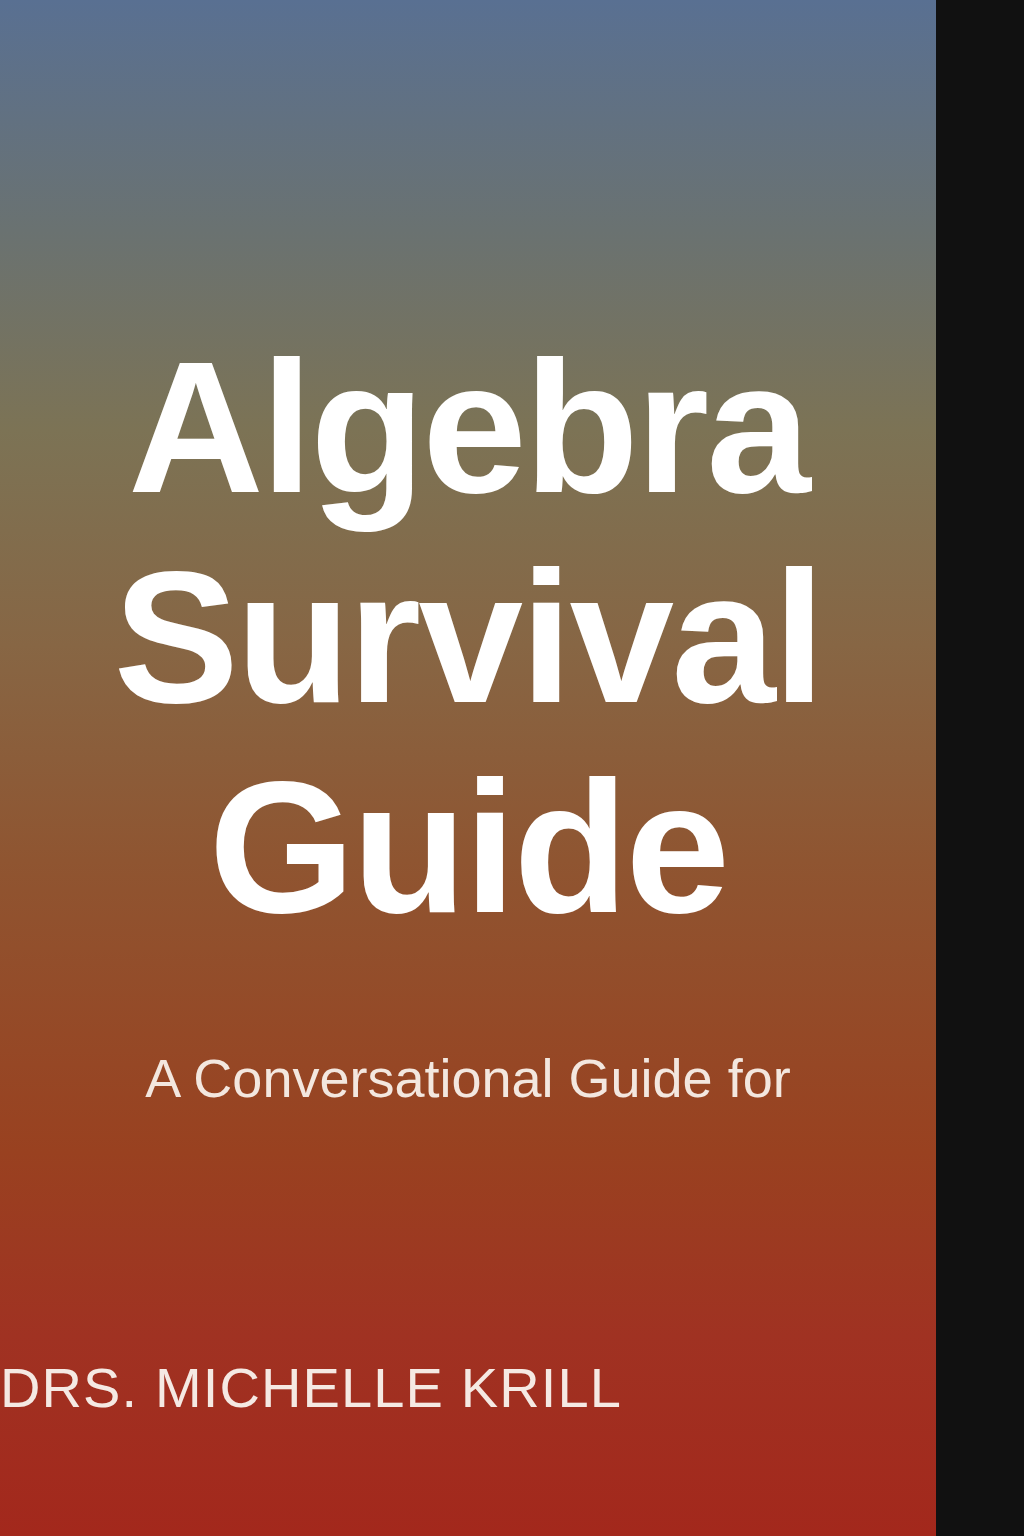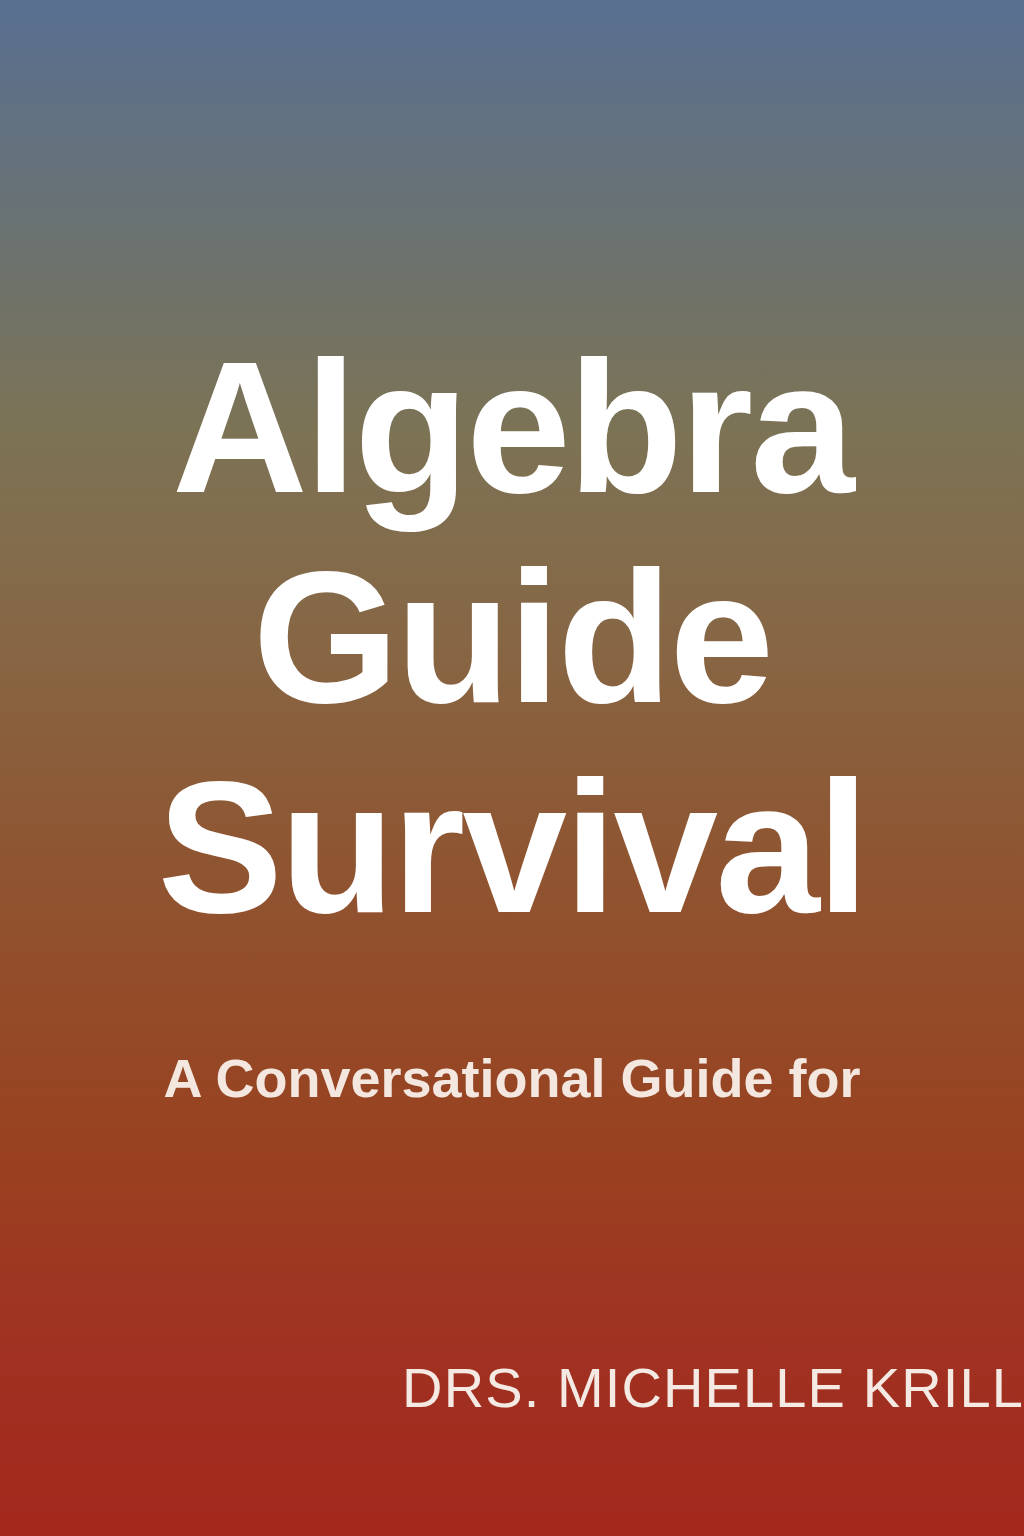--- a/index.html
+++ b/index.html
@@ -2,21 +2,21 @@
 <html><head>
 <meta charset="utf-8">
 <style>
   html, body {
     margin: 0;
     padding: 0;
     background: #111;
   }
   .cover {
     position: relative;
-    width: 1024px;
+    width: 936px;
     height: 1536px;
     overflow: hidden;
     font-family: "Liberation Sans", "DejaVu Sans", sans-serif;
     background: linear-gradient(180deg,
       var(--g-top, #597092) 0%,
       var(--g-gray, #6a7271) 15%,
       var(--g-olive, #7c7355) 28%,
       var(--g-brown, #876644) 42%,
       var(--g-rust, #8f5531) 56%,
       var(--g-redbrown, #994120) 75%,
@@ -40,47 +40,47 @@
   }
   .subtitle-block {
     position: absolute;
     top: 988px;
     left: 0;
     right: 0;
     text-align: center;
     color: var(--c-subtitle, #f3e7df);
     font-size: 54px;
     line-height: 90px;
-    font-weight: 700;
+    font-weight: 400;
   }
   .subtitle-line {
     display: block;
   }
   .author-line {
     position: absolute;
     top: 1358px;
     left: 0;
     right: 0;
-    text-align: right;
+    text-align: left;
     color: var(--c-author, #f5e9e3);
     font-size: 56px;
     line-height: 60px;
     font-weight: 400;
     letter-spacing: 0.02em;
   }
 </style>
 </head>
 <body>
 
 <div class="cover" style="--g-top: #597092; --g-gray: #6a7271; --g-olive: #7c7355; --g-brown: #876644; --g-rust: #8f5531; --g-redbrown: #994120; --g-red: #a03222; --g-bottom: #a3281c; --c-title: #ffffff; --c-subtitle: #f3e7df; --c-author: #f5e9e3;">
 
   <h1 class="title-block">
     <span class="title-line">Algebra</span>
+    <span class="title-line">Survival</span>
     <span class="title-line">Guide</span>
-    <span class="title-line">Survival</span>
   </h1>
 
   <h2 class="subtitle-block">
     <span class="subtitle-line">A Conversational Guide for</span>
   </h2>
 
   <div class="author-line">DRS. MICHELLE KRILL</div>
 
 </div>
 

